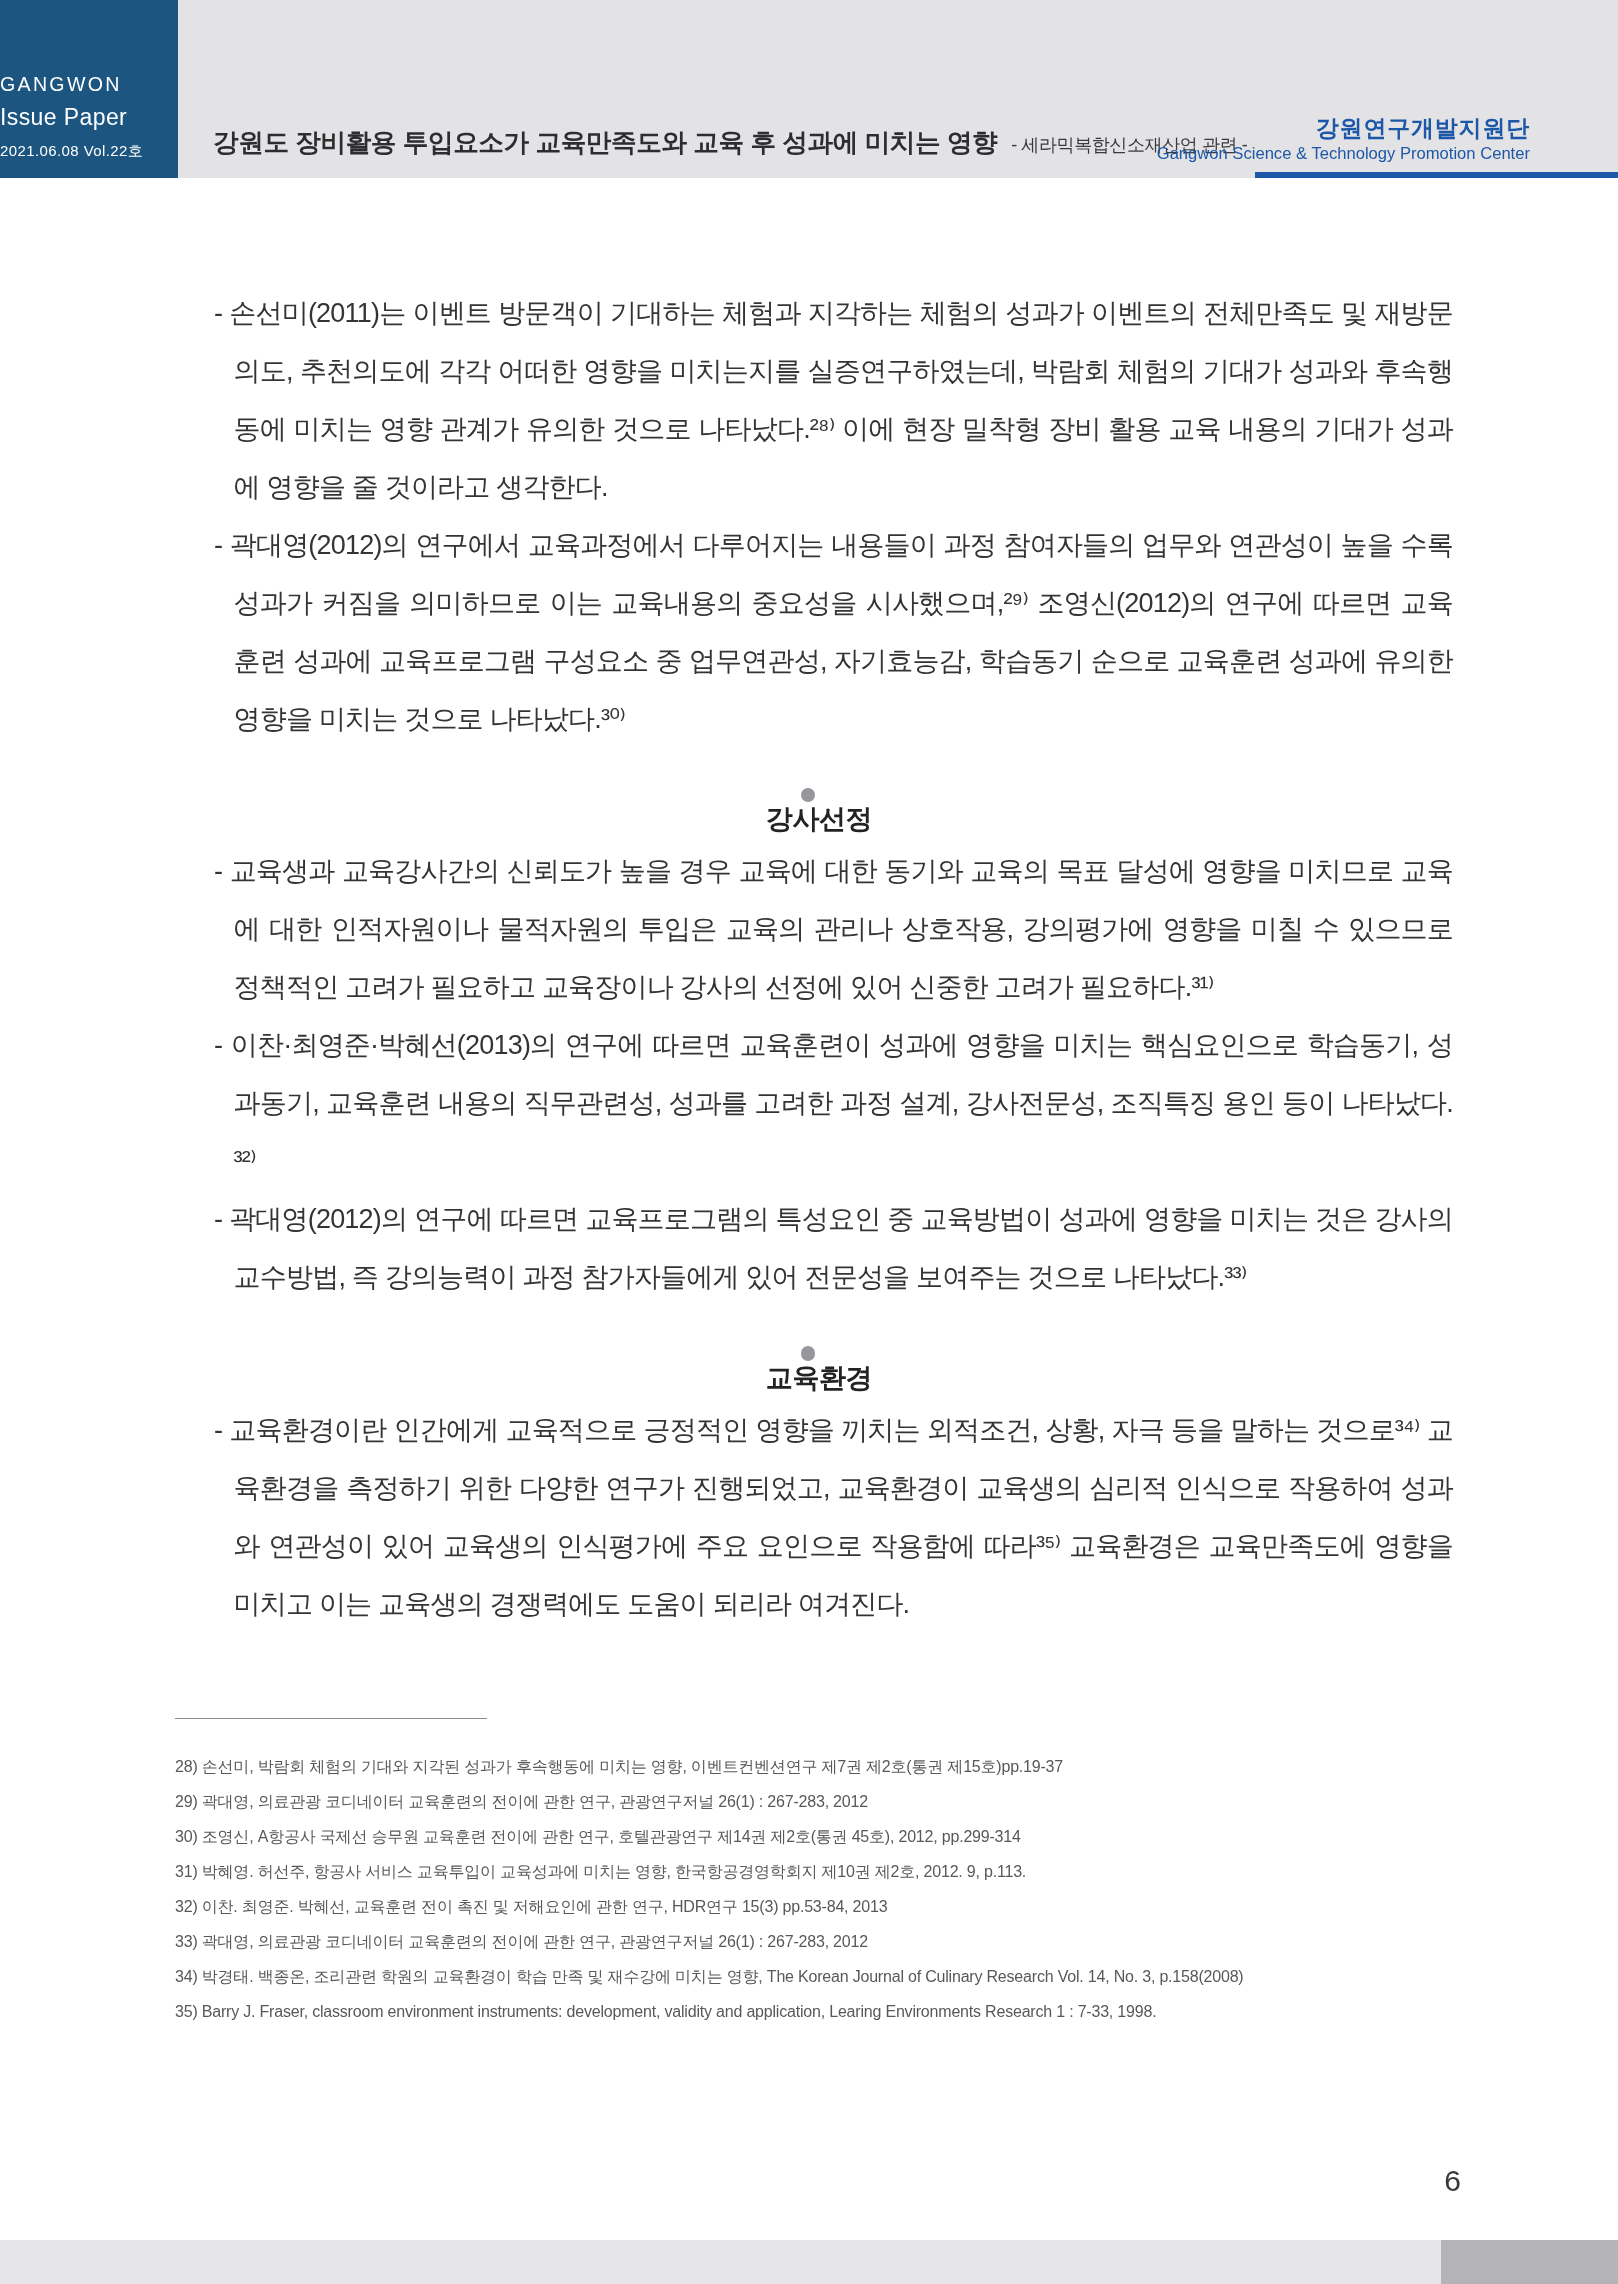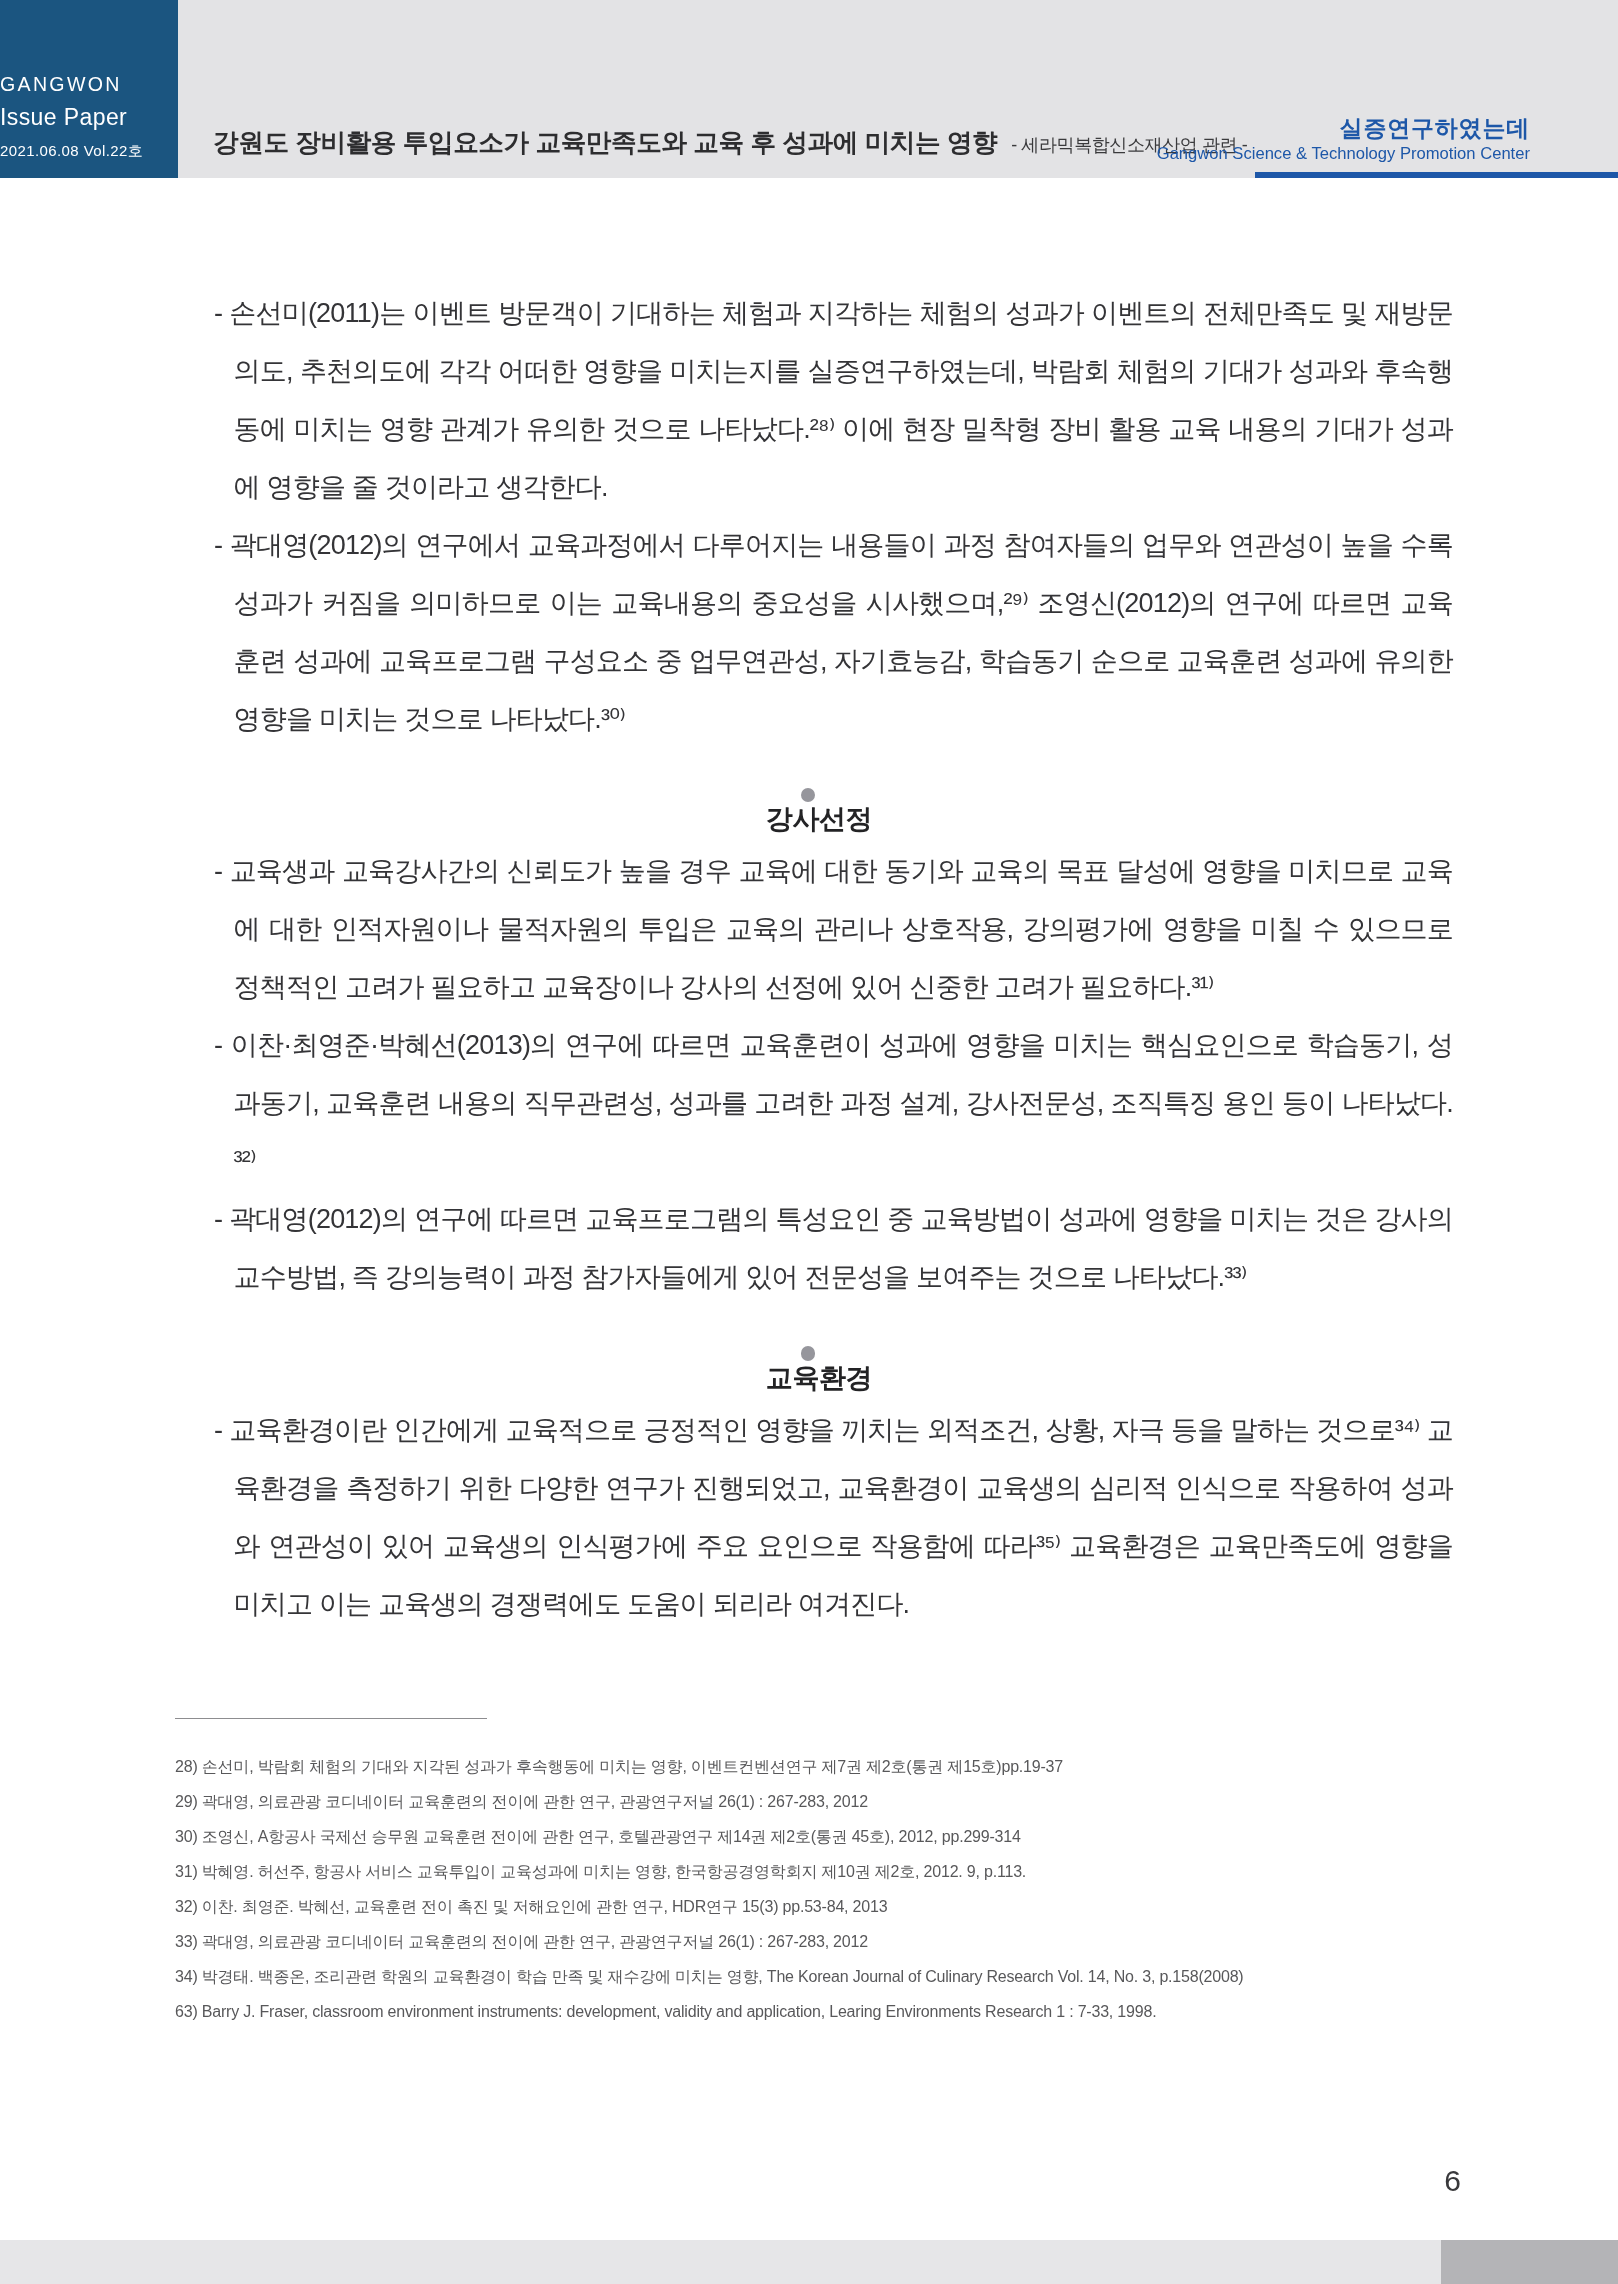--- a/index.html
+++ b/index.html
@@ -85,21 +85,21 @@
       <div class="brand-top">GANGWON</div>
       <div class="brand-title">Issue Paper</div>
       <div class="brand-date">2021.06.08  Vol.22호</div>
     </div>
     <div class="header-band">
       <div class="doc-title-wrap">
         <span class="doc-title">강원도 장비활용 투입요소가 교육만족도와 교육 후 성과에 미치는 영향</span>
         <span class="doc-subtitle">- 세라믹복합신소재산업 관련 -</span>
       </div>
       <div class="org-block">
-        <div class="org-ko">실증연구하였는데</div>
+        <div class="org-ko">강원연구개발지원단</div>
         <div class="org-en">Gangwon Science &amp; Technology Promotion Center</div>
       </div>
       <div class="org-underline"></div>
     </div>
   </header>
 
   <main class="content">
     <p class="item">- 손선미(2011)는 이벤트 방문객이 기대하는 체험과 지각하는 체험의 성과가 이벤트의 전체만족도 및 재방문의도, 추천의도에 각각 어떠한 영향을 미치는지를 실증연구하였는데, 박람회 체험의 기대가 성과와 후속행동에 미치는 영향 관계가 유의한 것으로 나타났다.²⁸⁾ 이에 현장 밀착형 장비 활용 교육 내용의 기대가 성과에 영향을 줄 것이라고 생각한다.</p>
     <p class="item">- 곽대영(2012)의 연구에서 교육과정에서 다루어지는 내용들이 과정 참여자들의 업무와 연관성이 높을 수록 성과가 커짐을 의미하므로 이는 교육내용의 중요성을 시사했으며,²⁹⁾ 조영신(2012)의 연구에 따르면 교육훈련 성과에 교육프로그램 구성요소 중 업무연관성, 자기효능감, 학습동기 순으로 교육훈련 성과에 유의한 영향을 미치는 것으로 나타났다.³⁰⁾</p>
 
@@ -119,21 +119,21 @@
 
     <div class="footnote-rule"></div>
     <div class="footnotes">
       <p>28) 손선미, 박람회 체험의 기대와 지각된 성과가 후속행동에 미치는 영향, 이벤트컨벤션연구 제7권 제2호(통권 제15호)pp.19-37</p>
       <p>29) 곽대영, 의료관광 코디네이터 교육훈련의 전이에 관한 연구, 관광연구저널 26(1) : 267-283, 2012</p>
       <p>30) 조영신, A항공사 국제선 승무원 교육훈련 전이에 관한 연구, 호텔관광연구 제14권 제2호(통권 45호), 2012, pp.299-314</p>
       <p>31) 박혜영. 허선주, 항공사 서비스 교육투입이 교육성과에 미치는 영향, 한국항공경영학회지 제10권 제2호, 2012. 9, p.113.</p>
       <p>32) 이찬. 최영준. 박혜선, 교육훈련 전이 촉진 및 저해요인에 관한 연구, HDR연구 15(3) pp.53-84, 2013</p>
       <p>33) 곽대영, 의료관광 코디네이터 교육훈련의 전이에 관한 연구, 관광연구저널 26(1) : 267-283, 2012</p>
       <p>34) 박경태. 백종온, 조리관련 학원의 교육환경이 학습 만족 및 재수강에 미치는 영향, The Korean Journal of Culinary Research Vol. 14, No. 3, p.158(2008)</p>
-      <p>63) Barry J. Fraser, classroom environment instruments: development, validity and application, Learing Environments Research 1 : 7-33, 1998.</p>
+      <p>35) Barry J. Fraser, classroom environment instruments: development, validity and application, Learing Environments Research 1 : 7-33, 1998.</p>
     </div>
   </main>
 
   <div class="page-number">6</div>
 
   <footer class="footer-bar">
     <div class="footer-accent"></div>
   </footer>
 
 </div>

